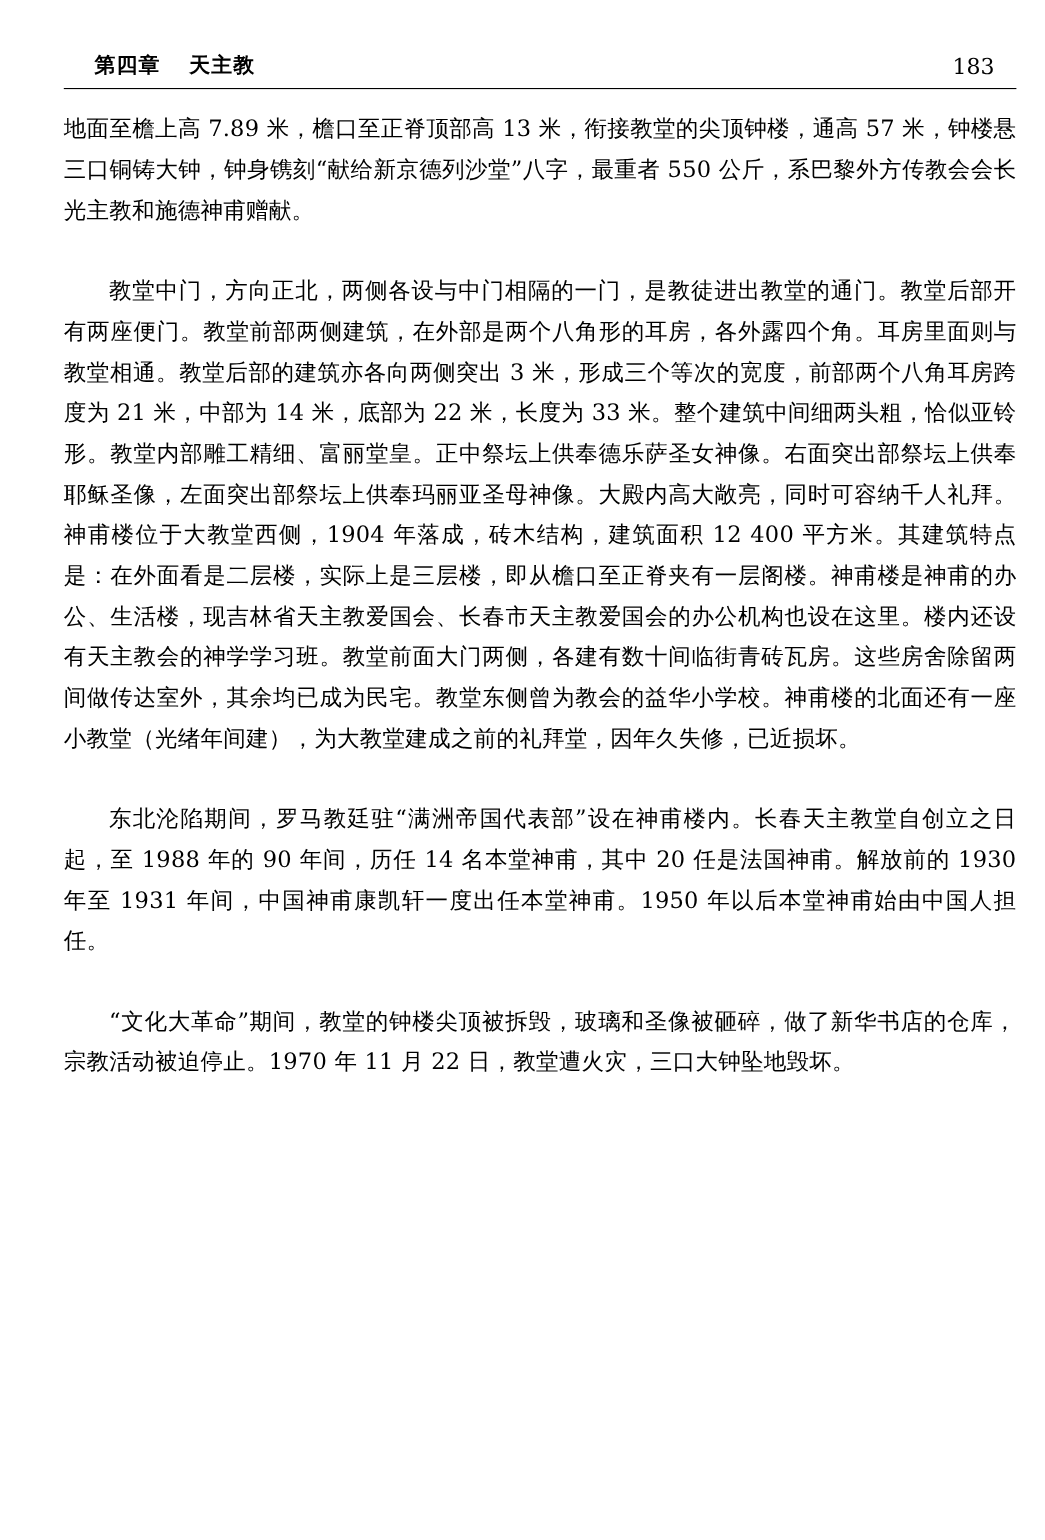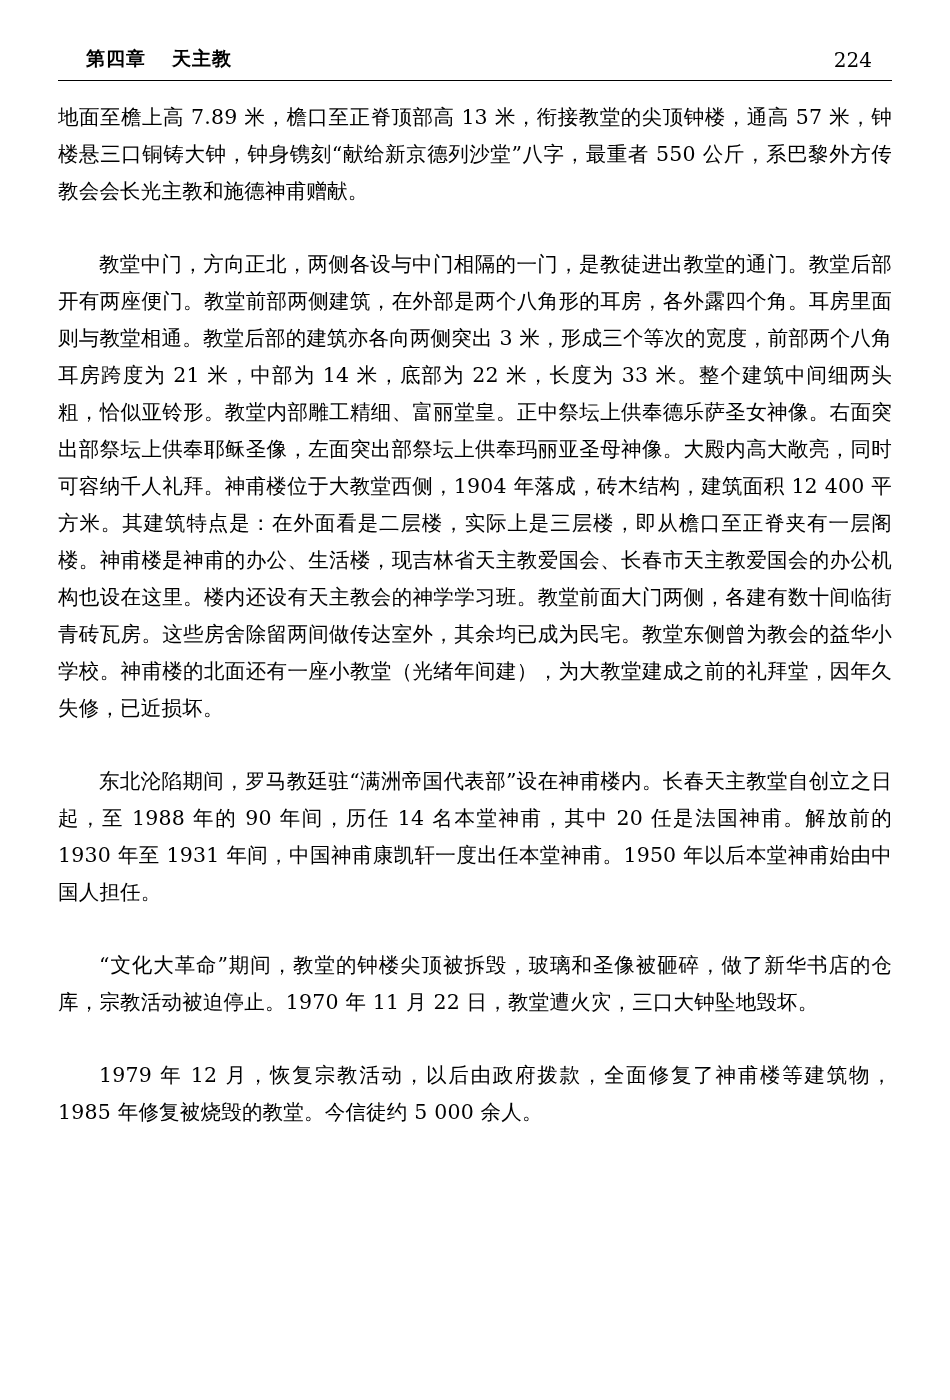--- a/index.html
+++ b/index.html
@@ -13,21 +13,21 @@
     font-family: "DejaVu Serif", "Liberation Serif", serif;
     color: #000000;
     position: relative;
     overflow: hidden;
   }
   .page {
     position: relative;
     width: 950px;
     height: 1400px;
     box-sizing: border-box;
-    padding: 30px 58px 20px 58px;
+    padding: 30px 26px 20px 58px;
   }
   .header {
     display: flex;
     align-items: flex-end;
     justify-content: space-between;
     padding: 0 20px 0 28px;
     height: 42px;
   }
   .header-left {
     font-size: 19px;
@@ -64,26 +64,25 @@
 </style>
 </head>
 <body>
 
 <div class="page">
 
   <div class="header">
     <div class="header-left">
       <span class="chapter-num">第四章</span><span>天主教</span>
     </div>
-    <div class="header-right">224</div>
+    <div class="header-right">183</div>
   </div>
 
   <hr class="rule">
 
   <div class="body-text">
     <p>地面至檐上高 7.89 米，檐口至正脊顶部高 13 米，衔接教堂的尖顶钟楼，通高 57 米，钟楼悬三口铜铸大钟，钟身镌刻“献给新京德列沙堂”八字，最重者 550 公斤，系巴黎外方传教会会长光主教和施德神甫赠献。</p>
     <p class="indent">教堂中门，方向正北，两侧各设与中门相隔的一门，是教徒进出教堂的通门。教堂后部开有两座便门。教堂前部两侧建筑，在外部是两个八角形的耳房，各外露四个角。耳房里面则与教堂相通。教堂后部的建筑亦各向两侧突出 3 米，形成三个等次的宽度，前部两个八角耳房跨度为 21 米，中部为 14 米，底部为 22 米，长度为 33 米。整个建筑中间细两头粗，恰似亚铃形。教堂内部雕工精细、富丽堂皇。正中祭坛上供奉德乐萨圣女神像。右面突出部祭坛上供奉耶稣圣像，左面突出部祭坛上供奉玛丽亚圣母神像。大殿内高大敞亮，同时可容纳千人礼拜。神甫楼位于大教堂西侧，1904 年落成，砖木结构，建筑面积 12 400 平方米。其建筑特点是：在外面看是二层楼，实际上是三层楼，即从檐口至正脊夹有一层阁楼。神甫楼是神甫的办公、生活楼，现吉林省天主教爱国会、长春市天主教爱国会的办公机构也设在这里。楼内还设有天主教会的神学学习班。教堂前面大门两侧，各建有数十间临街青砖瓦房。这些房舍除留两间做传达室外，其余均已成为民宅。教堂东侧曾为教会的益华小学校。神甫楼的北面还有一座小教堂（光绪年间建），为大教堂建成之前的礼拜堂，因年久失修，已近损坏。</p>
     <p class="indent">东北沦陷期间，罗马教廷驻“满洲帝国代表部”设在神甫楼内。长春天主教堂自创立之日起，至 1988 年的 90 年间，历任 14 名本堂神甫，其中 20 任是法国神甫。解放前的 1930 年至 1931 年间，中国神甫康凯轩一度出任本堂神甫。1950 年以后本堂神甫始由中国人担任。</p>
     <p class="indent">“文化大革命”期间，教堂的钟楼尖顶被拆毁，玻璃和圣像被砸碎，做了新华书店的仓库，宗教活动被迫停止。1970 年 11 月 22 日，教堂遭火灾，三口大钟坠地毁坏。</p>
-    <p class="indent">1979 年 12 月，恢复宗教活动，以后由政府拨款，全面修复了神甫楼等建筑物，1985 年修复被烧毁的教堂。今信徒约 5 000 余人。</p>
   </div>
 
 </div>
 
 </body></html>

